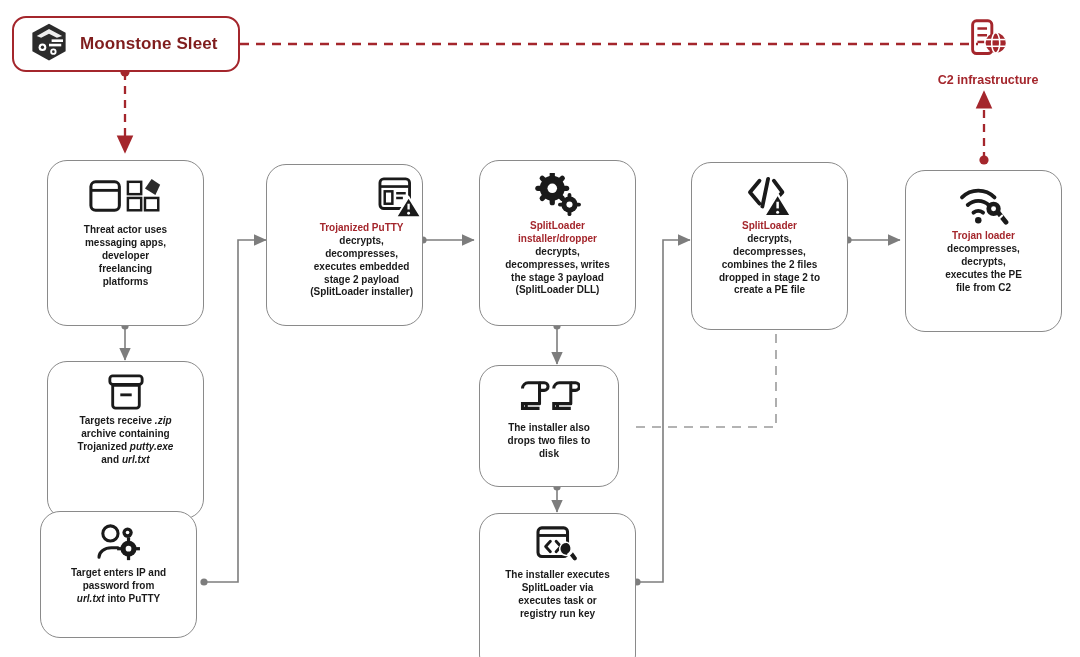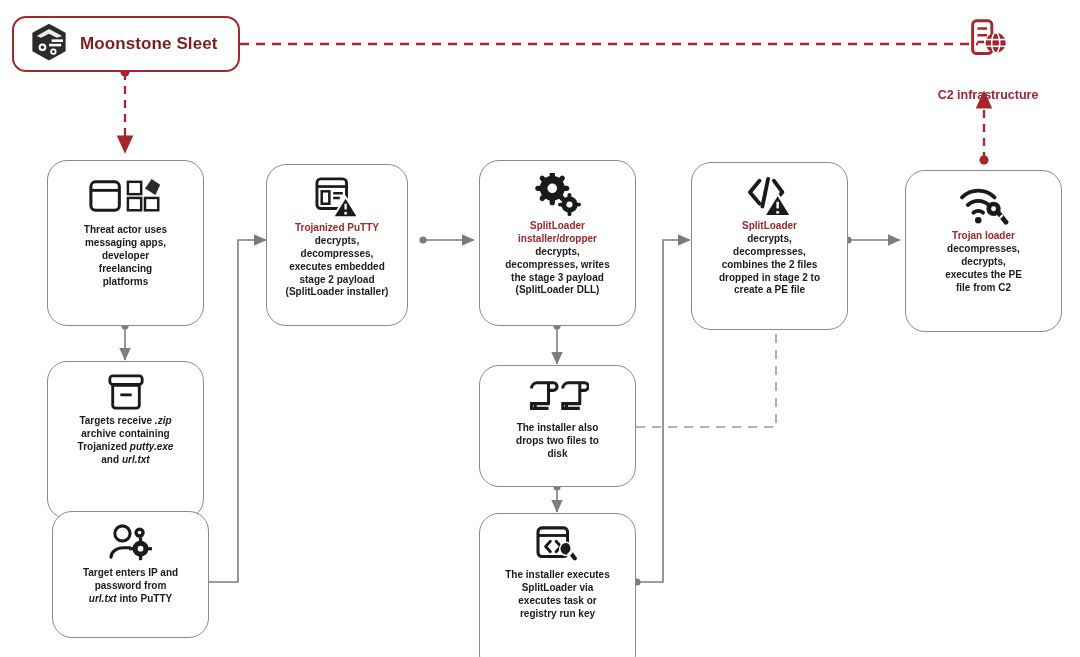--- a/index.html
+++ b/index.html
@@ -48,21 +48,21 @@
   .c2-node {
     position: absolute;
     left: 918px; top: 16px;
     width: 140px;
     display: flex;
     flex-direction: column;
     align-items: center;
     z-index: 5;
   }
   .c2-node .c2-label {
-    margin-top: 18px;
+    margin-top: 3px;
     color: #A4262C;
     font-size: 12.5px;
     font-weight: 700;
     white-space: nowrap;
   }
 
   
   .node {
     position: absolute;
     background: #ffffff;
@@ -206,21 +206,21 @@
       </svg>
     </div>
     <div class="body" style="padding-top:2px;">
       <span>Targets receive </span><span class="it">.zip</span><br>
       <span>archive containing</span><br>
       <span>Trojanized </span><span class="it">putty.exe</span><br>
       <span>and </span><span class="it">url.txt</span>
     </div>
   </div>
 
-  <div class="node" style="left:52px; top:511px; width:157px; height:127px;">
+  <div class="node" style="left:40px; top:511px; width:157px; height:127px;">
     <div class="icon-wrap" style="height:44px;">
       <svg width="46" height="40" viewBox="0 0 48 42">
         <circle cx="15" cy="11" r="8" fill="none" stroke="#1a1a1a" stroke-width="3.2"></circle>
         <path d="M3 36 a13 10 0 0 1 13 -10 h7" fill="none" stroke="#1a1a1a" stroke-width="3.2" stroke-linecap="round"></path>
         <circle cx="33" cy="10" r="5.4" fill="#1a1a1a"></circle>
         <circle cx="33" cy="10" r="1.9" fill="#ffffff"></circle>
         <circle cx="34" cy="27" r="8.4" fill="#1a1a1a"></circle>
         <circle cx="34" cy="27" r="3" fill="#ffffff"></circle>
         <g stroke="#1a1a1a" stroke-width="3.4">
           <line x1="34" y1="15" x2="34" y2="20"></line>
@@ -230,21 +230,21 @@
         </g>
       </svg>
     </div>
     <div class="body" style="padding-top:2px;">
       <span>Target enters IP and</span><br>
       <span>password from</span><br>
       <span class="it">url.txt</span><span> into PuTTY</span>
     </div>
   </div>
 
-  <div class="node" style="left:266px; top:164px; width:142px; height:162px;">
+  <div class="node" style="left:266px; top:164px; width:157px; height:162px;align-items:flex-end;">
     <div class="icon-wrap" style="height:48px;">
       <svg width="44" height="42" viewBox="0 0 46 44">
         <rect x="2" y="2" width="31" height="31" rx="4" fill="none" stroke="#1a1a1a" stroke-width="3"></rect>
         <line x1="3" y1="10" x2="32" y2="10" stroke="#1a1a1a" stroke-width="2.8"></line>
         <rect x="7" y="15" width="8" height="13" fill="none" stroke="#1a1a1a" stroke-width="2.6"></rect>
         <line x1="19" y1="17" x2="29" y2="17" stroke="#1a1a1a" stroke-width="2.6"></line>
         <line x1="19" y1="22" x2="26" y2="22" stroke="#1a1a1a" stroke-width="2.6"></line>
         <path d="M32 21 L45 42 H19 Z" fill="#1a1a1a" stroke="#ffffff" stroke-width="2"></path>
         <line x1="32" y1="28" x2="32" y2="34" stroke="#ffffff" stroke-width="2.4"></line>
         <circle cx="32" cy="38" r="1.5" fill="#ffffff"></circle>
@@ -288,21 +288,21 @@
     <div class="body">
       <span class="hl" style="white-space:pre-line;">SplitLoader
 installer/dropper</span>
       <span>decrypts,</span><br>
       <span>decompresses, writes</span><br>
       <span>the stage 3 payload</span><br>
       <span>(SplitLoader DLL)</span>
     </div>
   </div>
 
-  <div class="node" style="left:479px; top:365px; width:157px; height:122px;">
+  <div class="node" style="left:479px; top:365px; width:140px; height:122px;">
     <div class="icon-wrap" style="height:44px;">
       <svg width="62" height="36" viewBox="0 0 64 38">
         <path d="M4 10 a6 6 0 0 1 6 -6 h12 v22 h-14 v5 h14" fill="none" stroke="#1a1a1a" stroke-width="3.2" stroke-linejoin="round"></path>
         <path d="M22 4 h5 a4 4 0 0 1 0 8 h-5" fill="none" stroke="#1a1a1a" stroke-width="3.2"></path>
         <path d="M8 26 h-4 v5 h4" fill="none" stroke="#1a1a1a" stroke-width="3.2"></path>
         <path d="M37 10 a6 6 0 0 1 6 -6 h12 v22 h-14 v5 h14" fill="none" stroke="#1a1a1a" stroke-width="3.2" stroke-linejoin="round"></path>
         <path d="M55 4 h5 a4 4 0 0 1 0 8 h-5" fill="none" stroke="#1a1a1a" stroke-width="3.2"></path>
         <path d="M41 26 h-4 v5 h4" fill="none" stroke="#1a1a1a" stroke-width="3.2"></path>
       </svg>
     </div>

